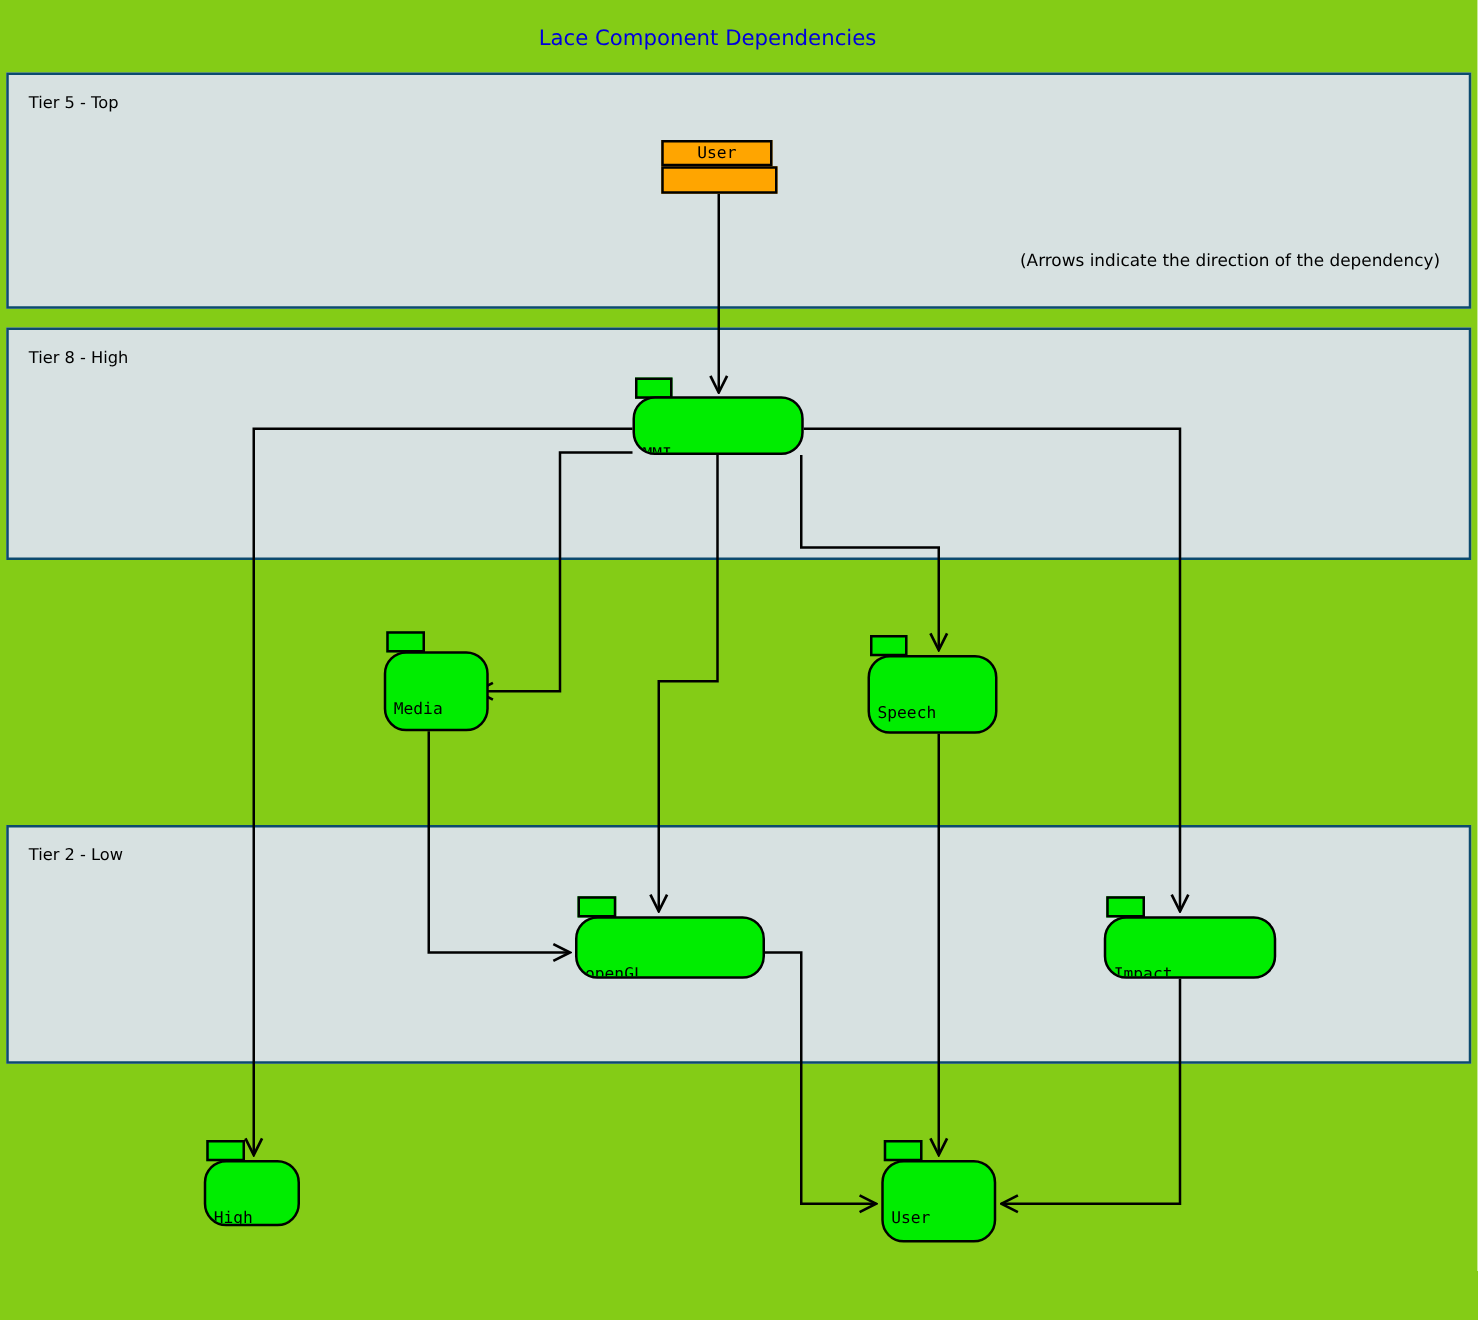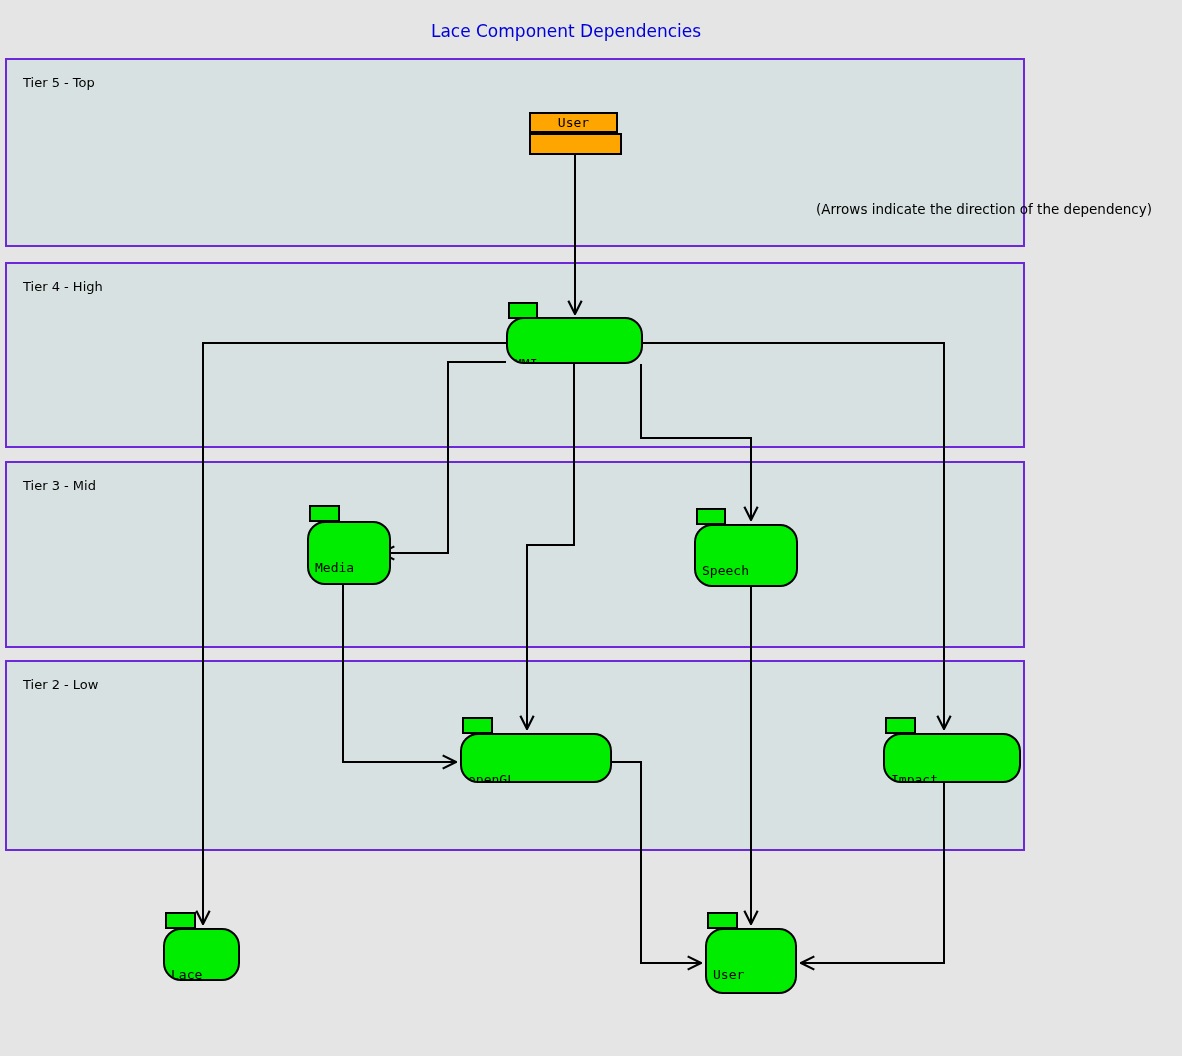--- a/index.html
+++ b/index.html
@@ -1,30 +1,30 @@
 <!DOCTYPE html>
 <html><head>
 <meta charset="utf-8">
 <style>
   html,body{margin:0;padding:0;background:#fff;}
   #canvas{
-    position:relative; width:1182px; height:1056px; background:#e5e5e5;
+    position:relative; width:1182px; height:1056px; background:#84cc16;
     font-family:"DejaVu Sans", sans-serif; overflow:hidden;
   }
   .title{
     position:absolute; left:0; top:21px; width:1132px; text-align:center;
     font-size:17px; color:#0000dd;
   }
   .annotation{
     position:absolute; top:201px; right:30px;
     font-size:13.5px; color:#000;margin-left:48px;
   }
   .tier{
-    position:absolute; left:5px; width:1020px;
-    background:#d7e1e1; border:2px solid #6d28d9; box-sizing:border-box;
+    position:absolute; left:5px; width:1172px;
+    background:#d7e1e1; border:2px solid #0c4a6e; box-sizing:border-box;
   }
   .tier-label{
     position:absolute; left:16px; top:15px; font-size:13px; color:#000;
   }
   .t5{top:58px;height:189px}
   .t4{top:262px;height:186px}
   .t3{top:461px;height:187px}
   .t2{top:660px;height:191px}
   .t1{top:862px;height:191px}
   #edges{position:absolute; left:0; top:0; width:1182px; height:1056px; pointer-events:none;}
@@ -63,24 +63,21 @@
 <body>
 
 <div id="canvas">
 
   <div class="title">Lace Component Dependencies</div>
 
   <div class="tier t5">
     <div class="tier-label">Tier 5 - Top</div>
   </div>
   <div class="tier t4">
-    <div class="tier-label">Tier 4 - High</div>
-  </div>
-  <div class="tier t3">
-    <div class="tier-label">Tier 3 - Mid</div>
+    <div class="tier-label">Tier 8 - High</div>
   </div>
   <div class="tier t2">
     <div class="tier-label">Tier 2 - Low</div>
   </div>
 
   <div class="annotation">(Arrows indicate the direction of the dependency)</div>
 
   <svg id="edges" xmlns="http://www.w3.org/2000/svg">
     <defs>
       <marker id="arrow" viewBox="0 0 12 12" refX="11" refY="6" markerWidth="8" markerHeight="8" orient="auto">
@@ -142,21 +139,21 @@
     <div class="part c-impact-tab"></div>
     <div class="part body c-impact-body">
       <div>Impact</div>
       
     </div>
   </div>
 
   <div>
     <div class="part c-lace-tab"></div>
     <div class="part body c-lace-body">
-      <div>Lace</div>
+      <div>High</div>
       
     </div>
   </div>
 
   <div>
     <div class="part c-math-tab"></div>
     <div class="part body c-math-body">
       <div>User</div>
       
       

